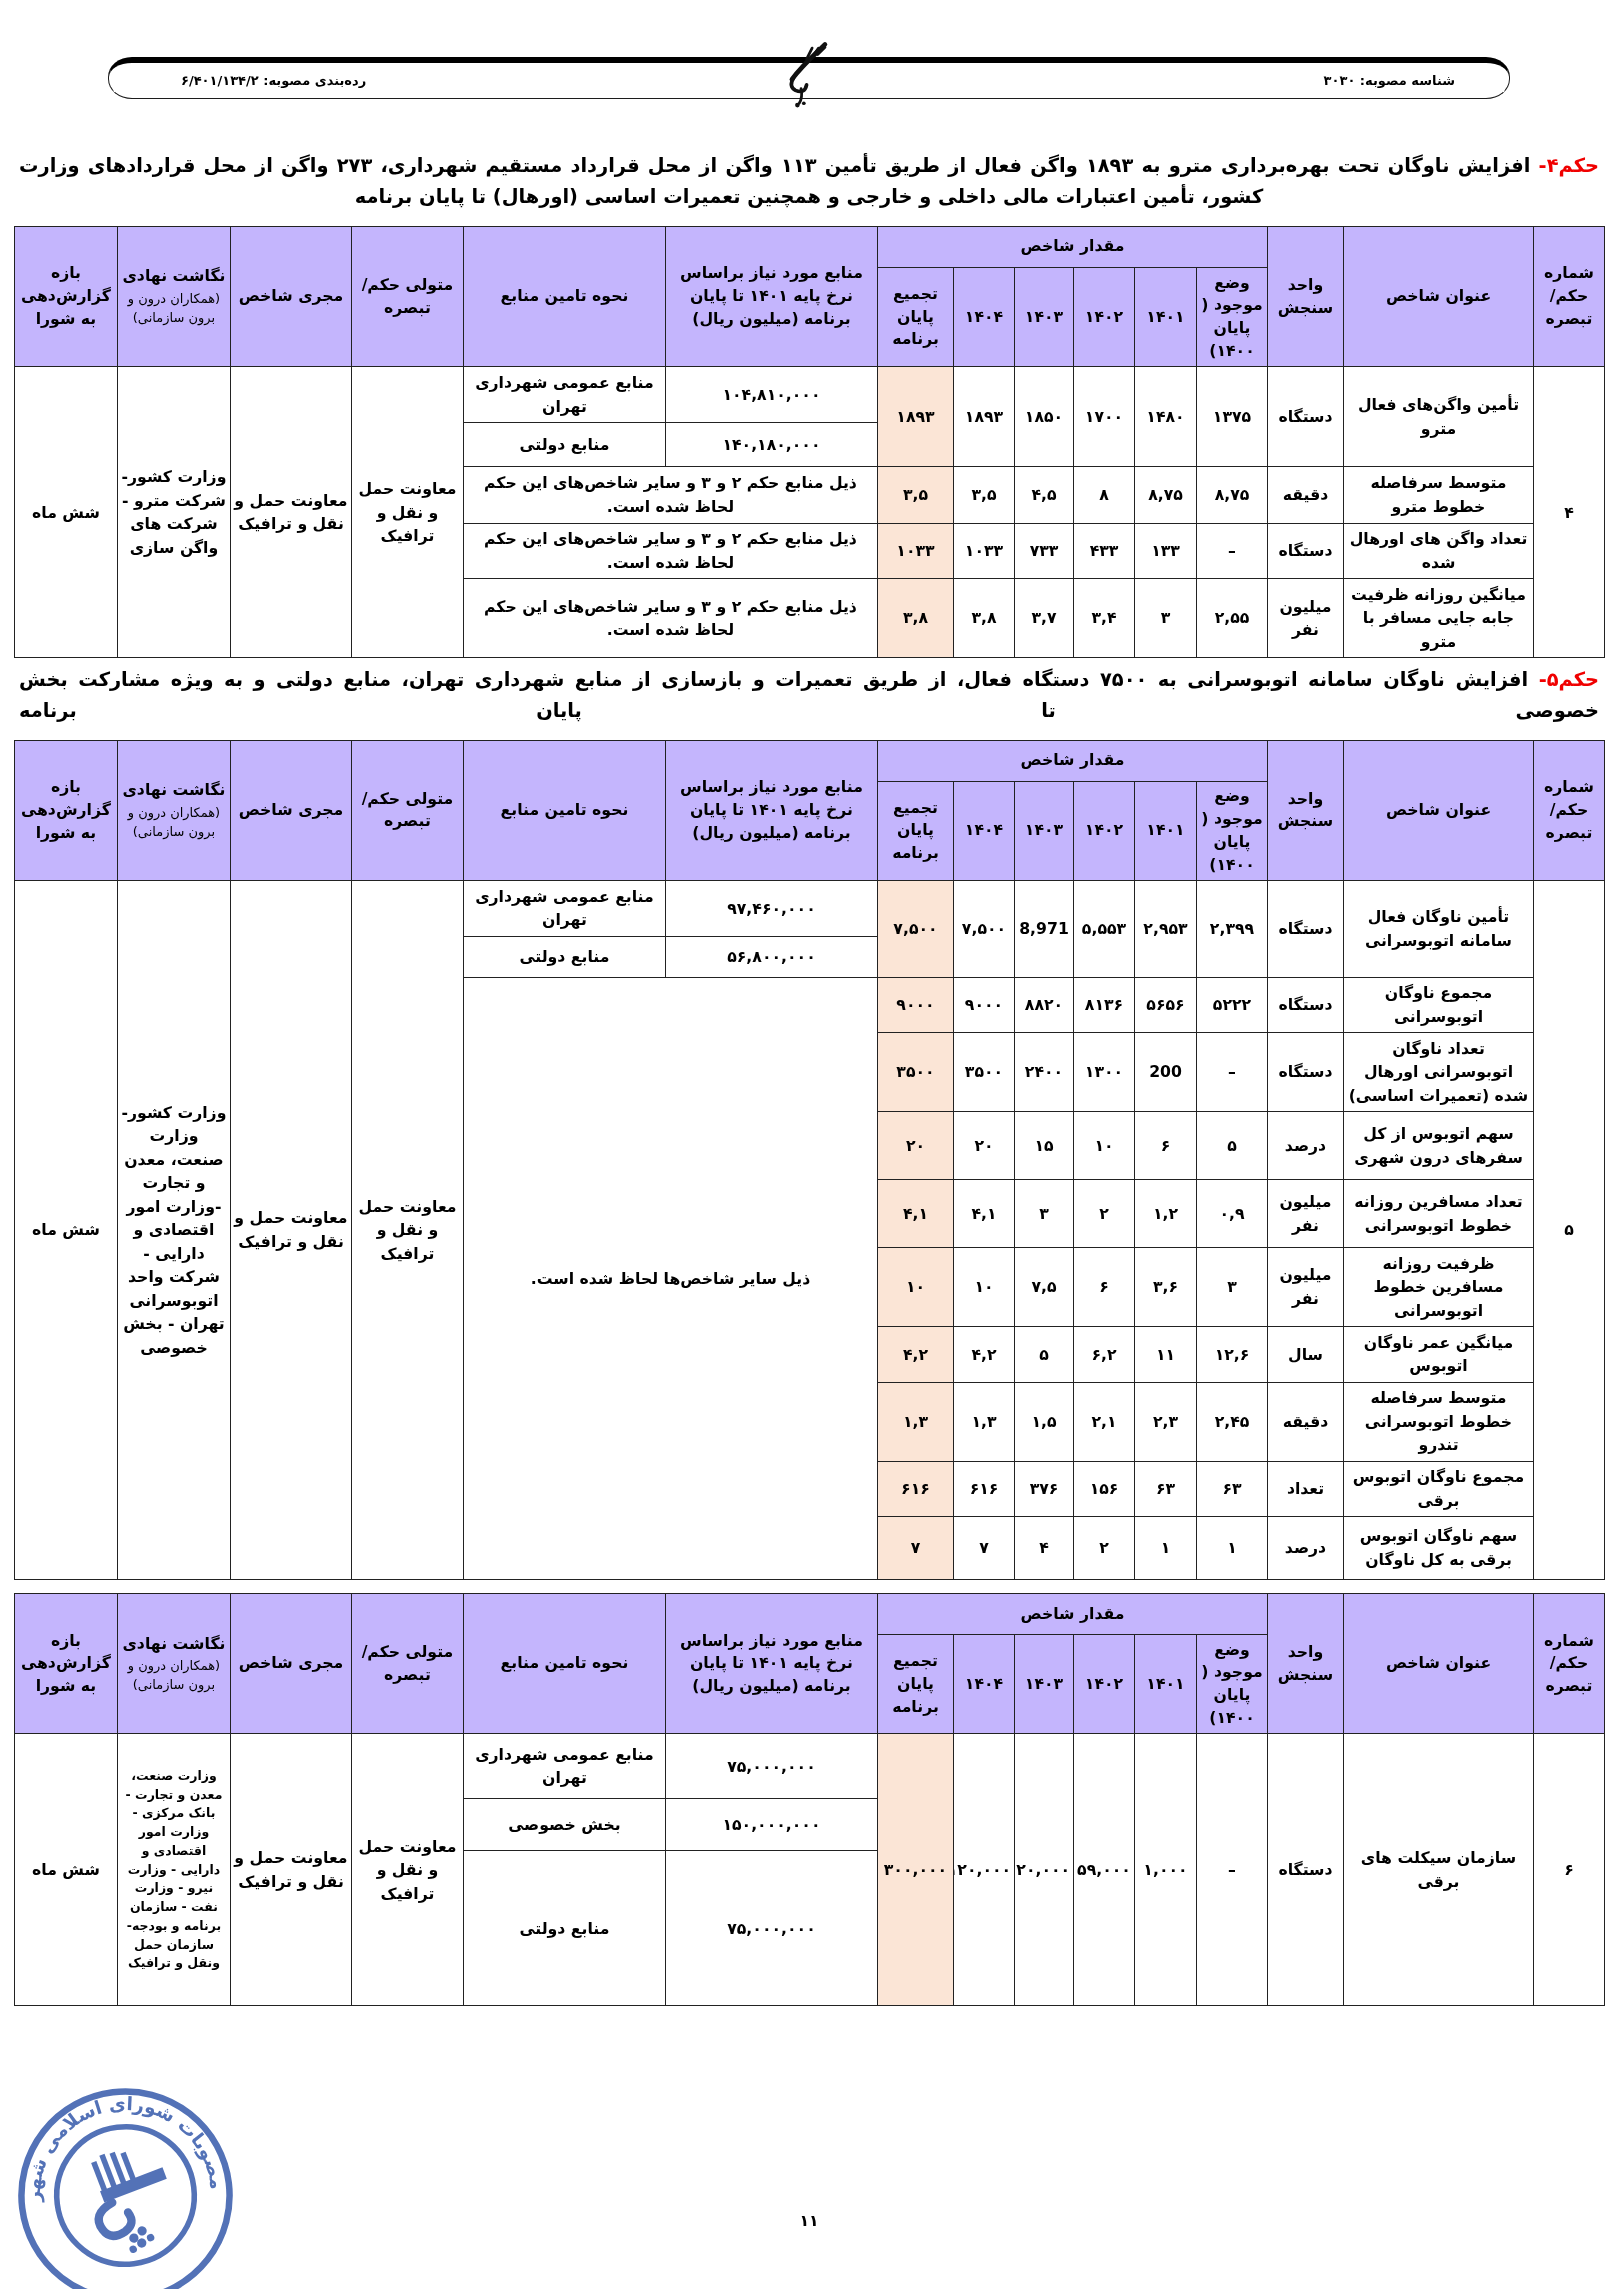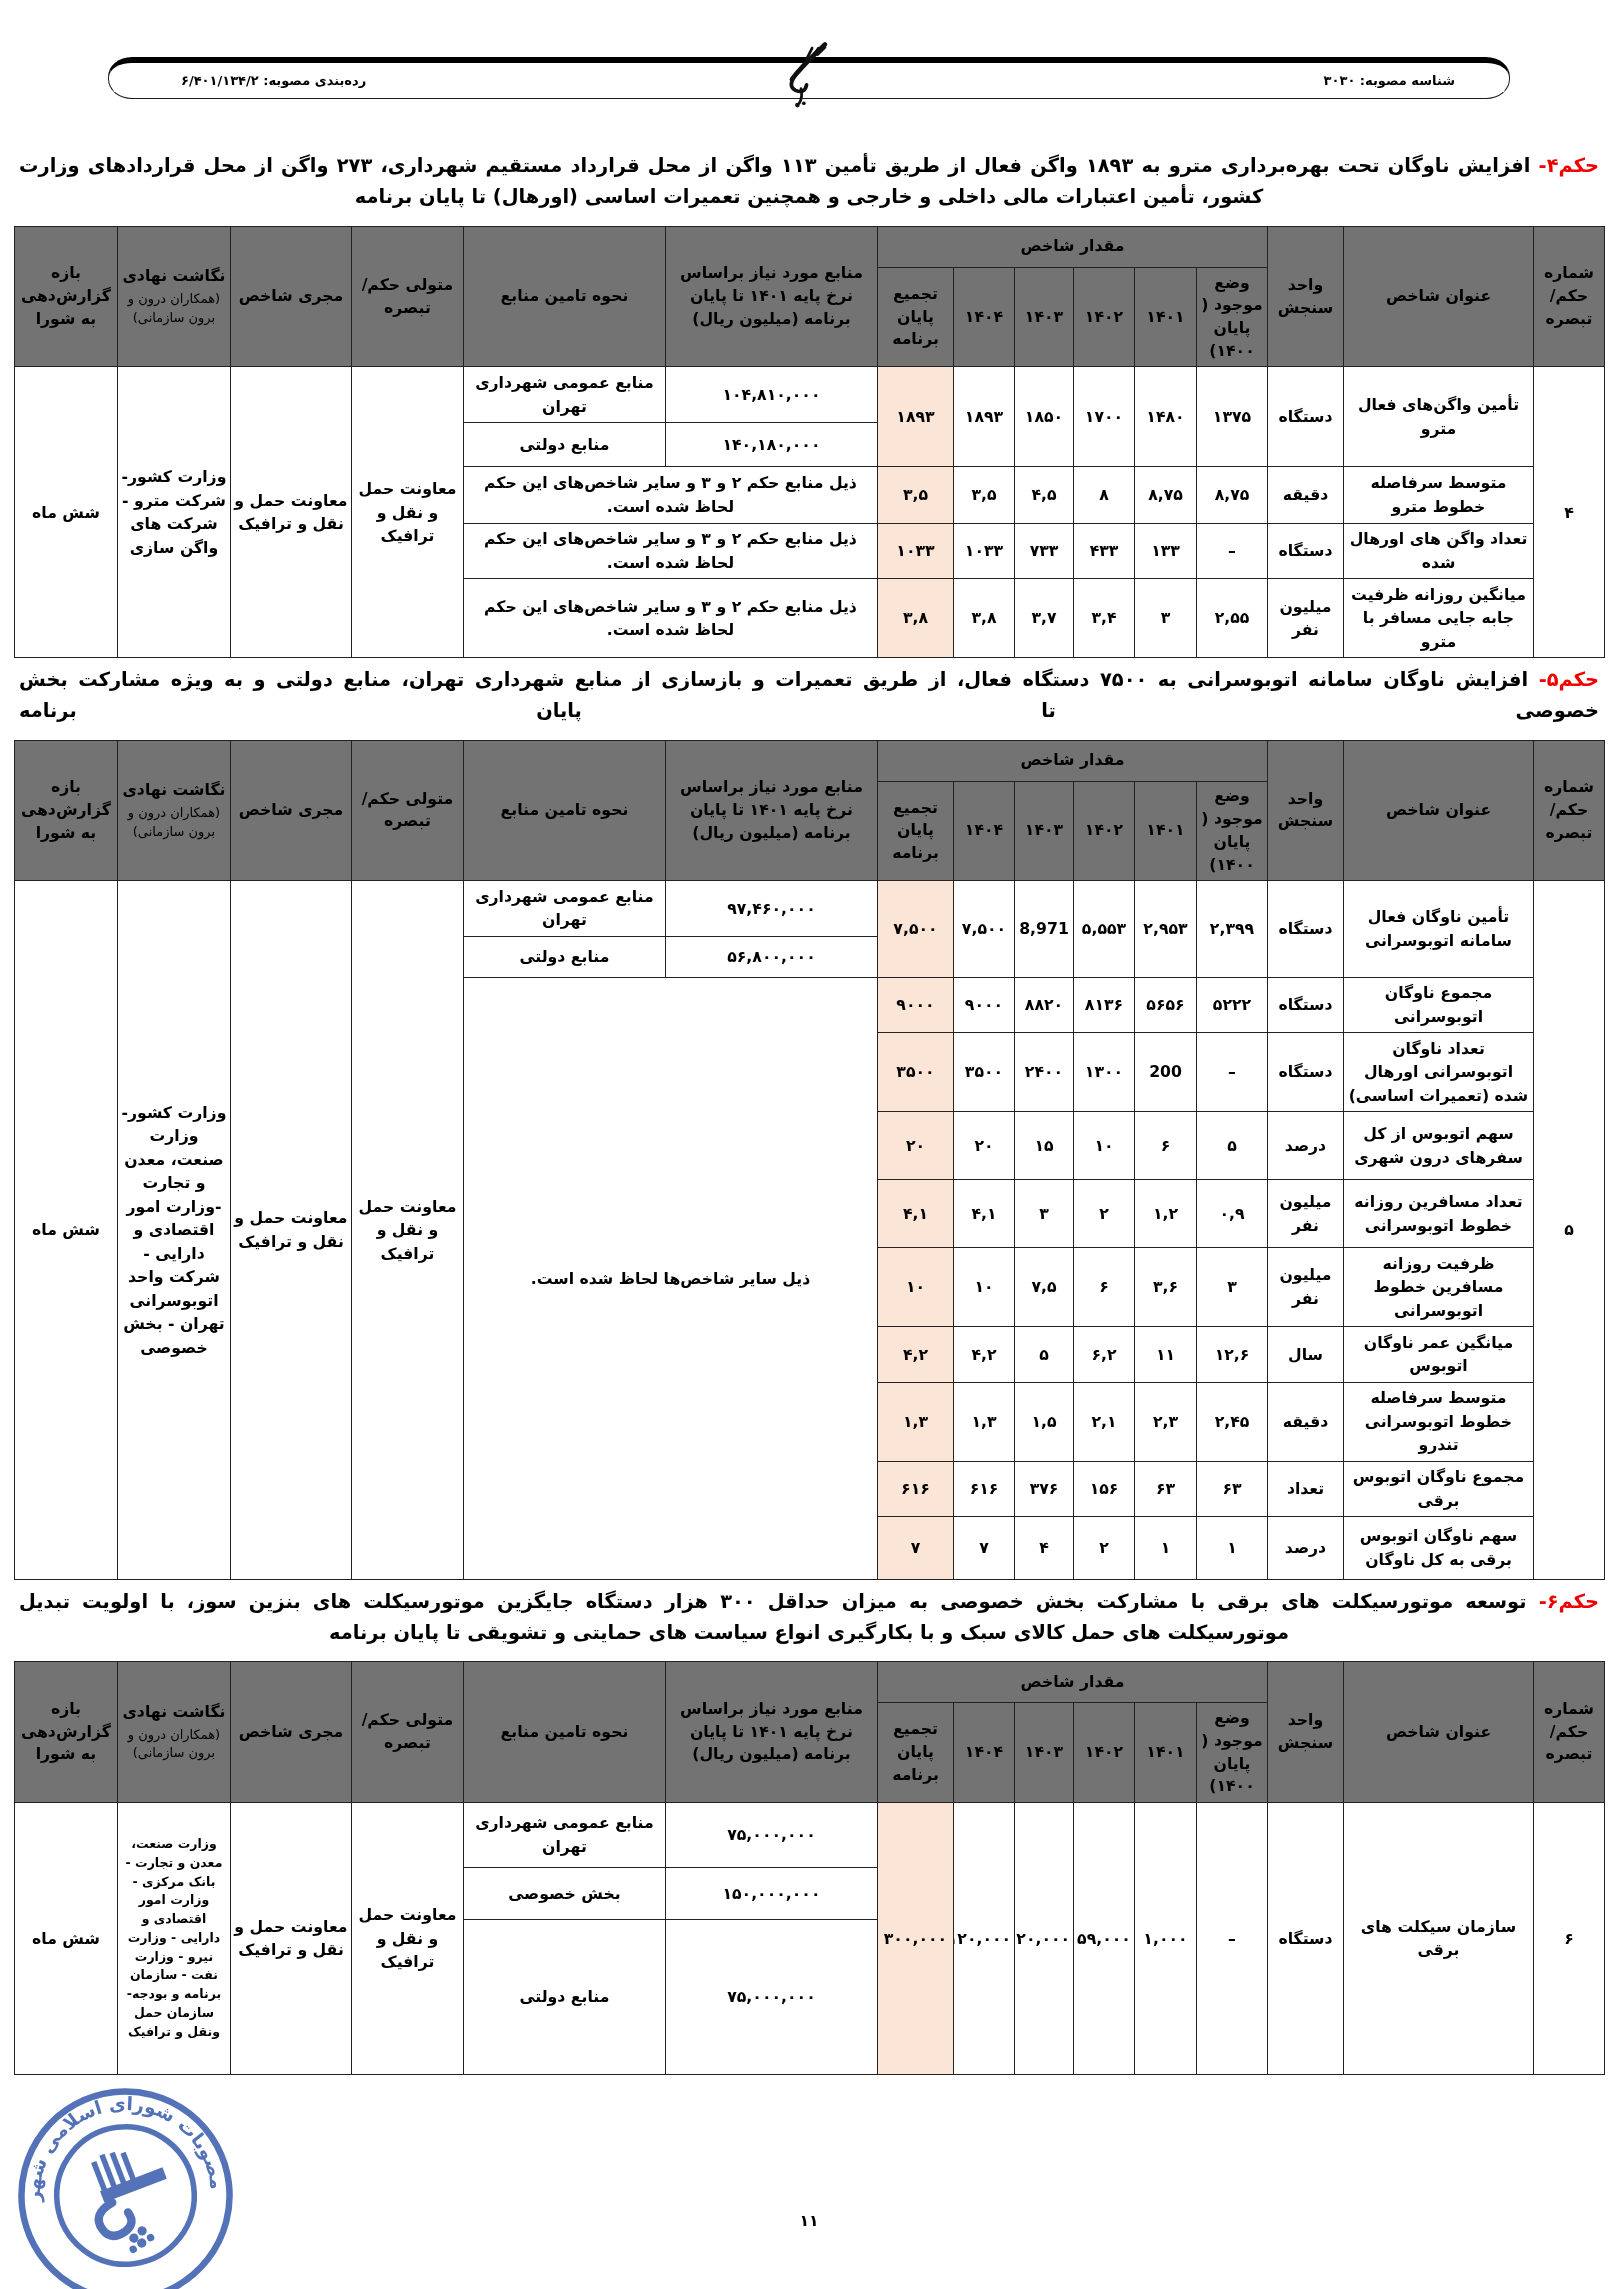--- a/index.html
+++ b/index.html
@@ -28,21 +28,21 @@
   .decree .num{color:#f00000;}
   
   table.t{
     width:1589px; margin:13px 14px 5.5px; border-collapse:collapse; table-layout:fixed;
     border:1.8px solid #111;
   }
   table.t th, table.t td{
     border:0.9px solid #222; padding:3.7px 2.8px; text-align:center; vertical-align:middle;
     font-weight:bold; overflow:hidden;
   }
-  table.t th{background:#737373; font-size:15.7px; line-height:1.45;}
+  table.t th{background:#c4b5fd; font-size:15.7px; line-height:1.45;}
   table.t td{font-size:15.7px; line-height:1.5;}
   th.peach, td.peach{background:#fbe5d6;}
   td.title{font-size:15.7px;}
   td.note{font-size:14.3px;}
   td.amount{font-size:15.7px;}
   td.fund{font-size:14.3px;}
   td.small{font-size:14px; line-height:1.7;}
   th .sub{display:block; font-size:13px; font-weight:normal; margin-top:1.8px;}
   td.notetop{vertical-align:top; padding-top:59px;}
   
@@ -323,21 +323,20 @@
         <td>۱</td>
         <td>۱</td>
         <td>۲</td>
         <td>۴</td>
         <td>۷</td>
         <td class="peach">۷</td>
       </tr>
     </tbody>
   </table>
 
-  <p class="decree"><span class="num">حکم۶-</span><span> توسعه موتورسیکلت های برقی با مشارکت بخش خصوصی به میزان حداقل ۳۰۰ هزار دستگاه جایگزین موتورسیکلت های بنزین سوز، با اولویت تبدیل موتورسیکلت های حمل کالای سبک و با بکارگیری انواع سیاست های حمایتی و تشویقی تا پایان برنامه</span></p>
 
   <table class="t">
     <colgroup>
       <col style="width:71px">
         <col style="width:190px">
         <col style="width:76px">
       <col style="width:71px">
         <col style="width:62px">
         <col style="width:61px">
         <col style="width:59px">

